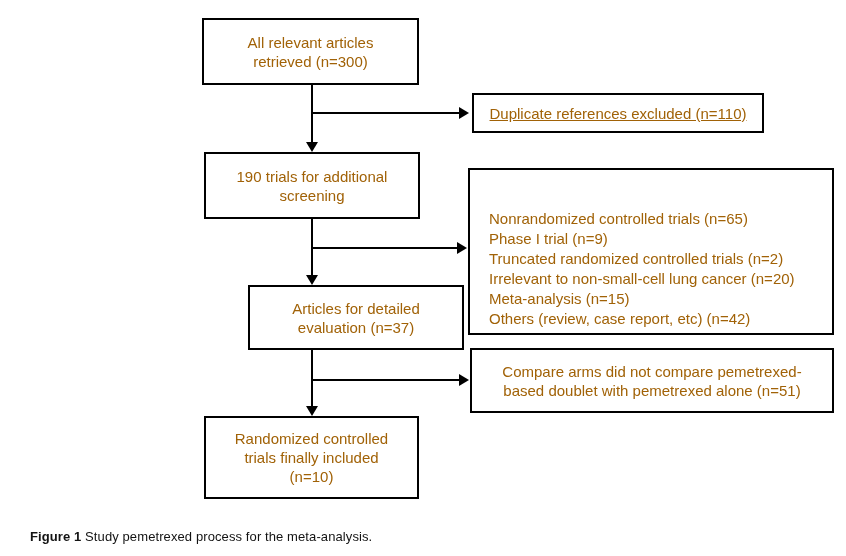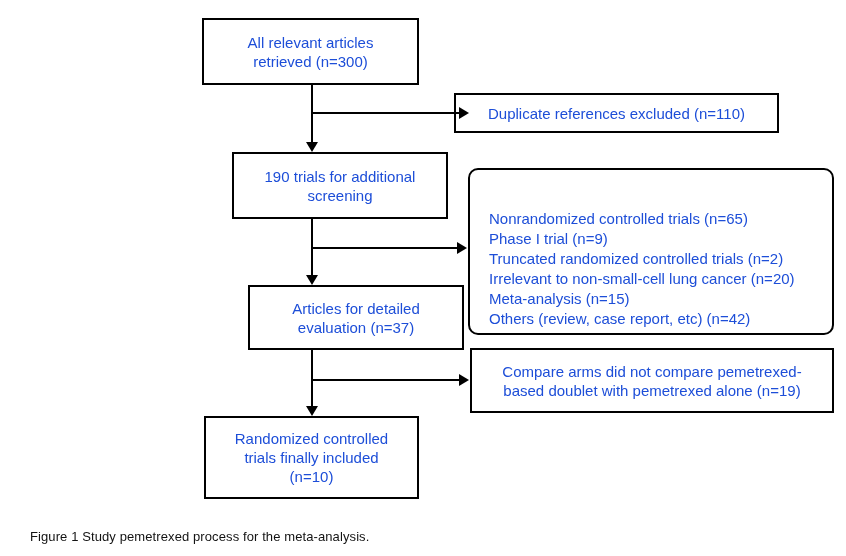--- a/index.html
+++ b/index.html
@@ -16,43 +16,42 @@
     color: #000000;
     overflow: hidden;
   }
   .flow-box {
     position: absolute;
     border: 2px solid #000000;
     background: #ffffff;
     box-sizing: border-box;
     font-size: 15px;
     line-height: 19px;
-    color: #1d4ed8;
+    color: #a16207;
   }
   .flow-box.centered {
     display: flex;
     align-items: center;
     justify-content: center;
     text-align: center;
     white-space: pre-line;
   }
   .flow-box.list {
     text-align: left;
     white-space: pre-line;
     padding: 19px 10px 0 19px;
     line-height: 20px;
-    border-radius: 10px;
   }
   
   #box-retrieved   { left: 202px; top: 18px;  width: 217px; height: 67px; }
-  #box-screening   { left: 204px; top: 152px; width: 216px; height: 67px; margin-left: 28px; }
+  #box-screening   { left: 204px; top: 152px; width: 216px; height: 67px; }
   #box-evaluation  { left: 204px; top: 285px; width: 216px; height: 65px; margin-left: 44px; }
   #box-included    { left: 204px; top: 416px; width: 215px; height: 83px; }
   
-  #box-duplicates  { left: 454px; top: 93px;  width: 325px; height: 40px; }
+  #box-duplicates  { left: 472px; top: 93px;  width: 292px; height: 40px; text-decoration: underline; }
   #box-exclusions  { left: 468px; top: 168px; width: 366px; height: 167px; }
   #box-comparator  { left: 470px; top: 348px; width: 364px; height: 65px; }
 
   .line {
     position: absolute;
     background: #000000;
   }
   .vline { width: 2px; }
   .hline { height: 2px; }
   .arrow-down {
@@ -70,21 +69,21 @@
     border-left: 10px solid #000000;
   }
   #caption {
     position: absolute;
     left: 30px;
     top: 529px;
     font-size: 13px;
     color: #131313;
     letter-spacing: 0.1px;
   }
-  #caption .caption-label { font-weight: normal; }
+  #caption .caption-label { font-weight: bold; }
 </style>
 </head>
 <body>
 
 <div id="figure-canvas">
 
   <div class="flow-box centered" id="box-retrieved">
     <span>All relevant articles
 retrieved (n=300)</span>
   </div>
@@ -113,21 +112,21 @@
     <span>Nonrandomized controlled trials (n=65)
 Phase I trial (n=9)
 Truncated randomized controlled trials (n=2)
 Irrelevant to non-small-cell lung cancer (n=20)
 Meta-analysis (n=15)
 Others (review, case report, etc) (n=42)</span>
   </div>
 
   <div class="flow-box centered" id="box-comparator">
     <span>Compare arms did not compare pemetrexed-
-based doublet with pemetrexed alone (n=19)</span>
+based doublet with pemetrexed alone (n=51)</span>
   </div>
 
   <div class="line vline" style="left:311px; top:85px;  height:58px;"></div>
   <div class="arrow-down" style="left:306px; top:142px;"></div>
   <div class="line hline" style="left:311px; top:112px; width:148px;"></div>
   <div class="arrow-right" style="left:459px; top:107px;"></div>
 
   <div class="line vline" style="left:311px; top:219px; height:57px;"></div>
   <div class="arrow-down" style="left:306px; top:275px;"></div>
   <div class="line hline" style="left:311px; top:247px; width:146px;"></div>

